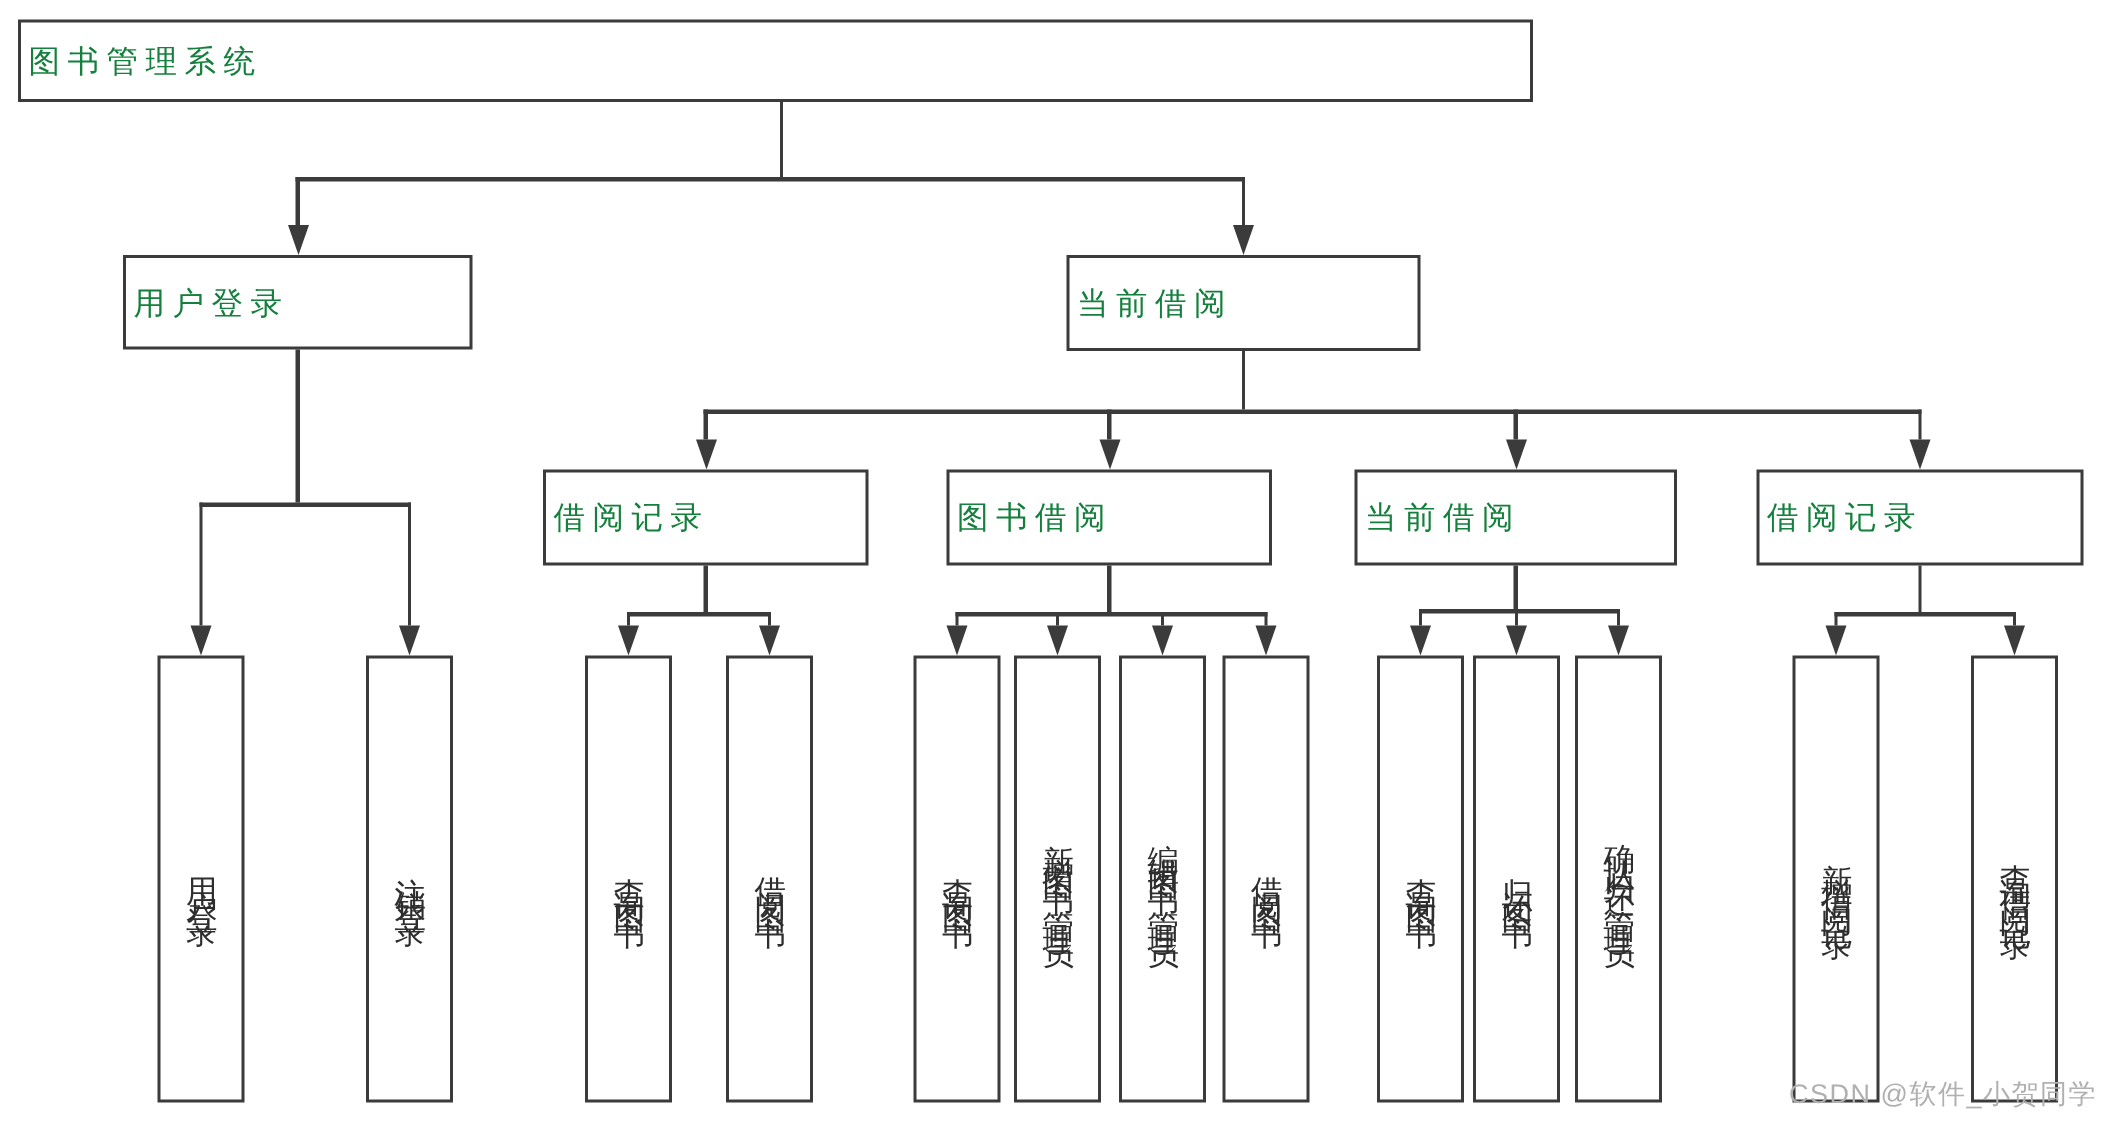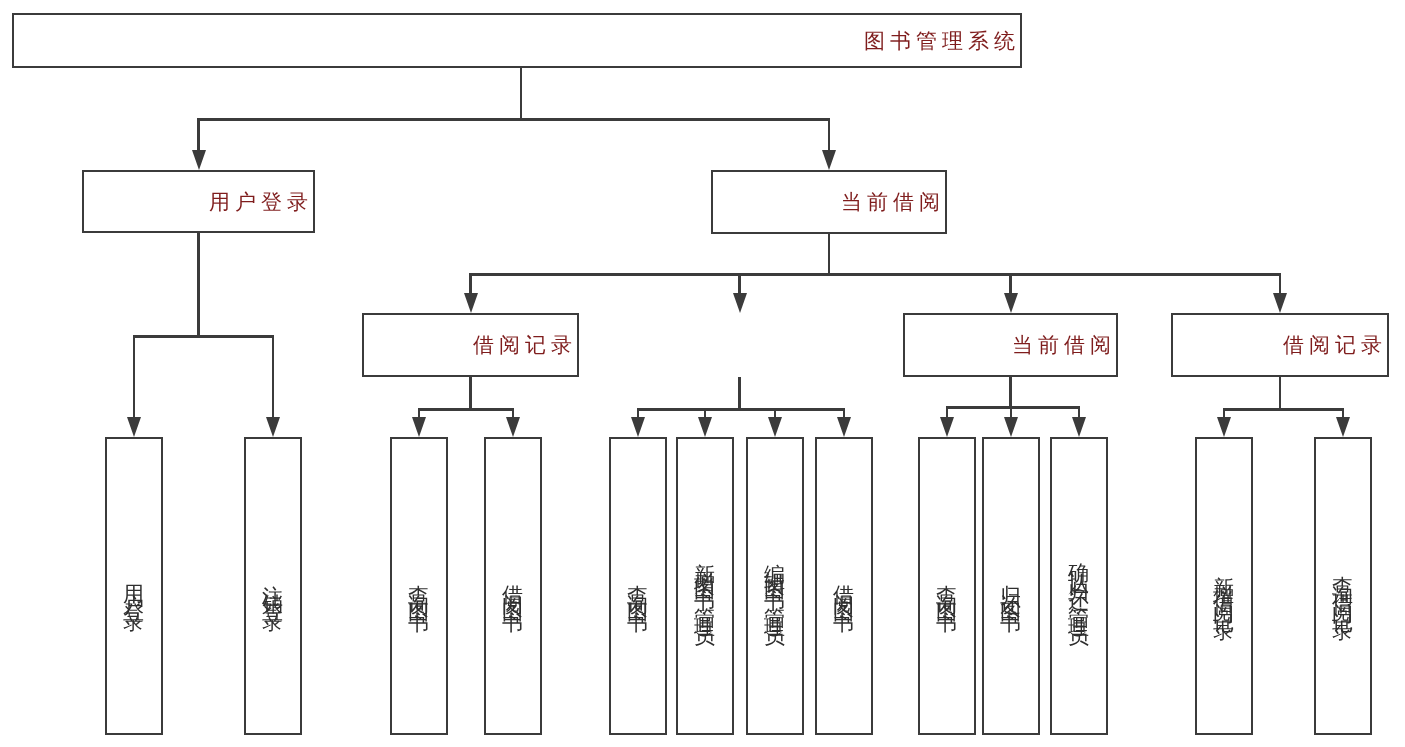--- a/index.html
+++ b/index.html
@@ -2,22 +2,22 @@
 <html><head>
 <meta charset="utf-8">
 <style>
   html,body{margin:0;padding:0;background:#ffffff;}
   .canvas{
     position:relative;width:1405px;height:747px;background:#ffffff;
     font-family:"Liberation Sans",sans-serif;overflow:hidden;
   }
   .node{
     position:absolute;box-sizing:border-box;border:2.5px solid #3b3b3b;background:#ffffff;
-    display:flex;align-items:center;justify-content:flex-end;
-    color:#7f1d1d;font-size:21px;letter-spacing:5px;white-space:nowrap;
+    display:flex;align-items:center;justify-content:flex-start;
+    color:#15803d;font-size:21px;letter-spacing:5px;white-space:nowrap;
   }
   .node .lbl{text-indent:5px;}
   .leaf{
     position:absolute;box-sizing:border-box;border:2.5px solid #3b3b3b;background:#ffffff;
     width:58px;top:437px;height:298px;
     display:flex;align-items:center;justify-content:center;color:#2e2e2e;
   }
   .leaf .vtxt{
     writing-mode:vertical-lr;text-orientation:mixed;
     font-size:21px;letter-spacing:9px;line-height:1;white-space:nowrap;
@@ -46,20 +46,23 @@
 
   <div class="node" style="left:82px;top:170px;width:233px;height:63px;">
     <span class="lbl">用户登录</span>
   </div>
   <div class="node" style="left:711px;top:170px;width:236px;height:64px;">
     <span class="lbl">当前借阅</span>
   </div>
 
   <div class="node" style="left:362px;top:313px;width:217px;height:64px;">
     <span class="lbl">借阅记录</span>
+  </div>
+  <div class="node" style="left:631px;top:313px;width:217px;height:64px;">
+    <span class="lbl">图书借阅</span>
   </div>
   <div class="node" style="left:903px;top:313px;width:215px;height:64px;">
     <span class="lbl">当前借阅</span>
   </div>
   <div class="node" style="left:1171px;top:313px;width:218px;height:64px;">
     <span class="lbl">借阅记录</span>
   </div>
 
   <div class="leaf" style="left:105px;">
     <span class="vtxt">用户登录</span>
@@ -167,14 +170,15 @@
 
   <div>
     <div class="vline" style="left:1278.75px;top:377px;height:31px;"></div>
     <div class="hline" style="left:1222.75px;top:408px;width:121.5px;"></div>
     <div class="stem" style="left:1222.75px;top:408px;height:9px;"></div>
     <div class="arrowhead" style="left:1217px;top:417px;"></div>
     <div class="stem" style="left:1341.75px;top:408px;height:9px;"></div>
     <div class="arrowhead" style="left:1336px;top:417px;"></div>
   </div>
 
+  <div class="watermark">CSDN @软件_小贺同学</div>
 
 </div>
 
 </body></html>

